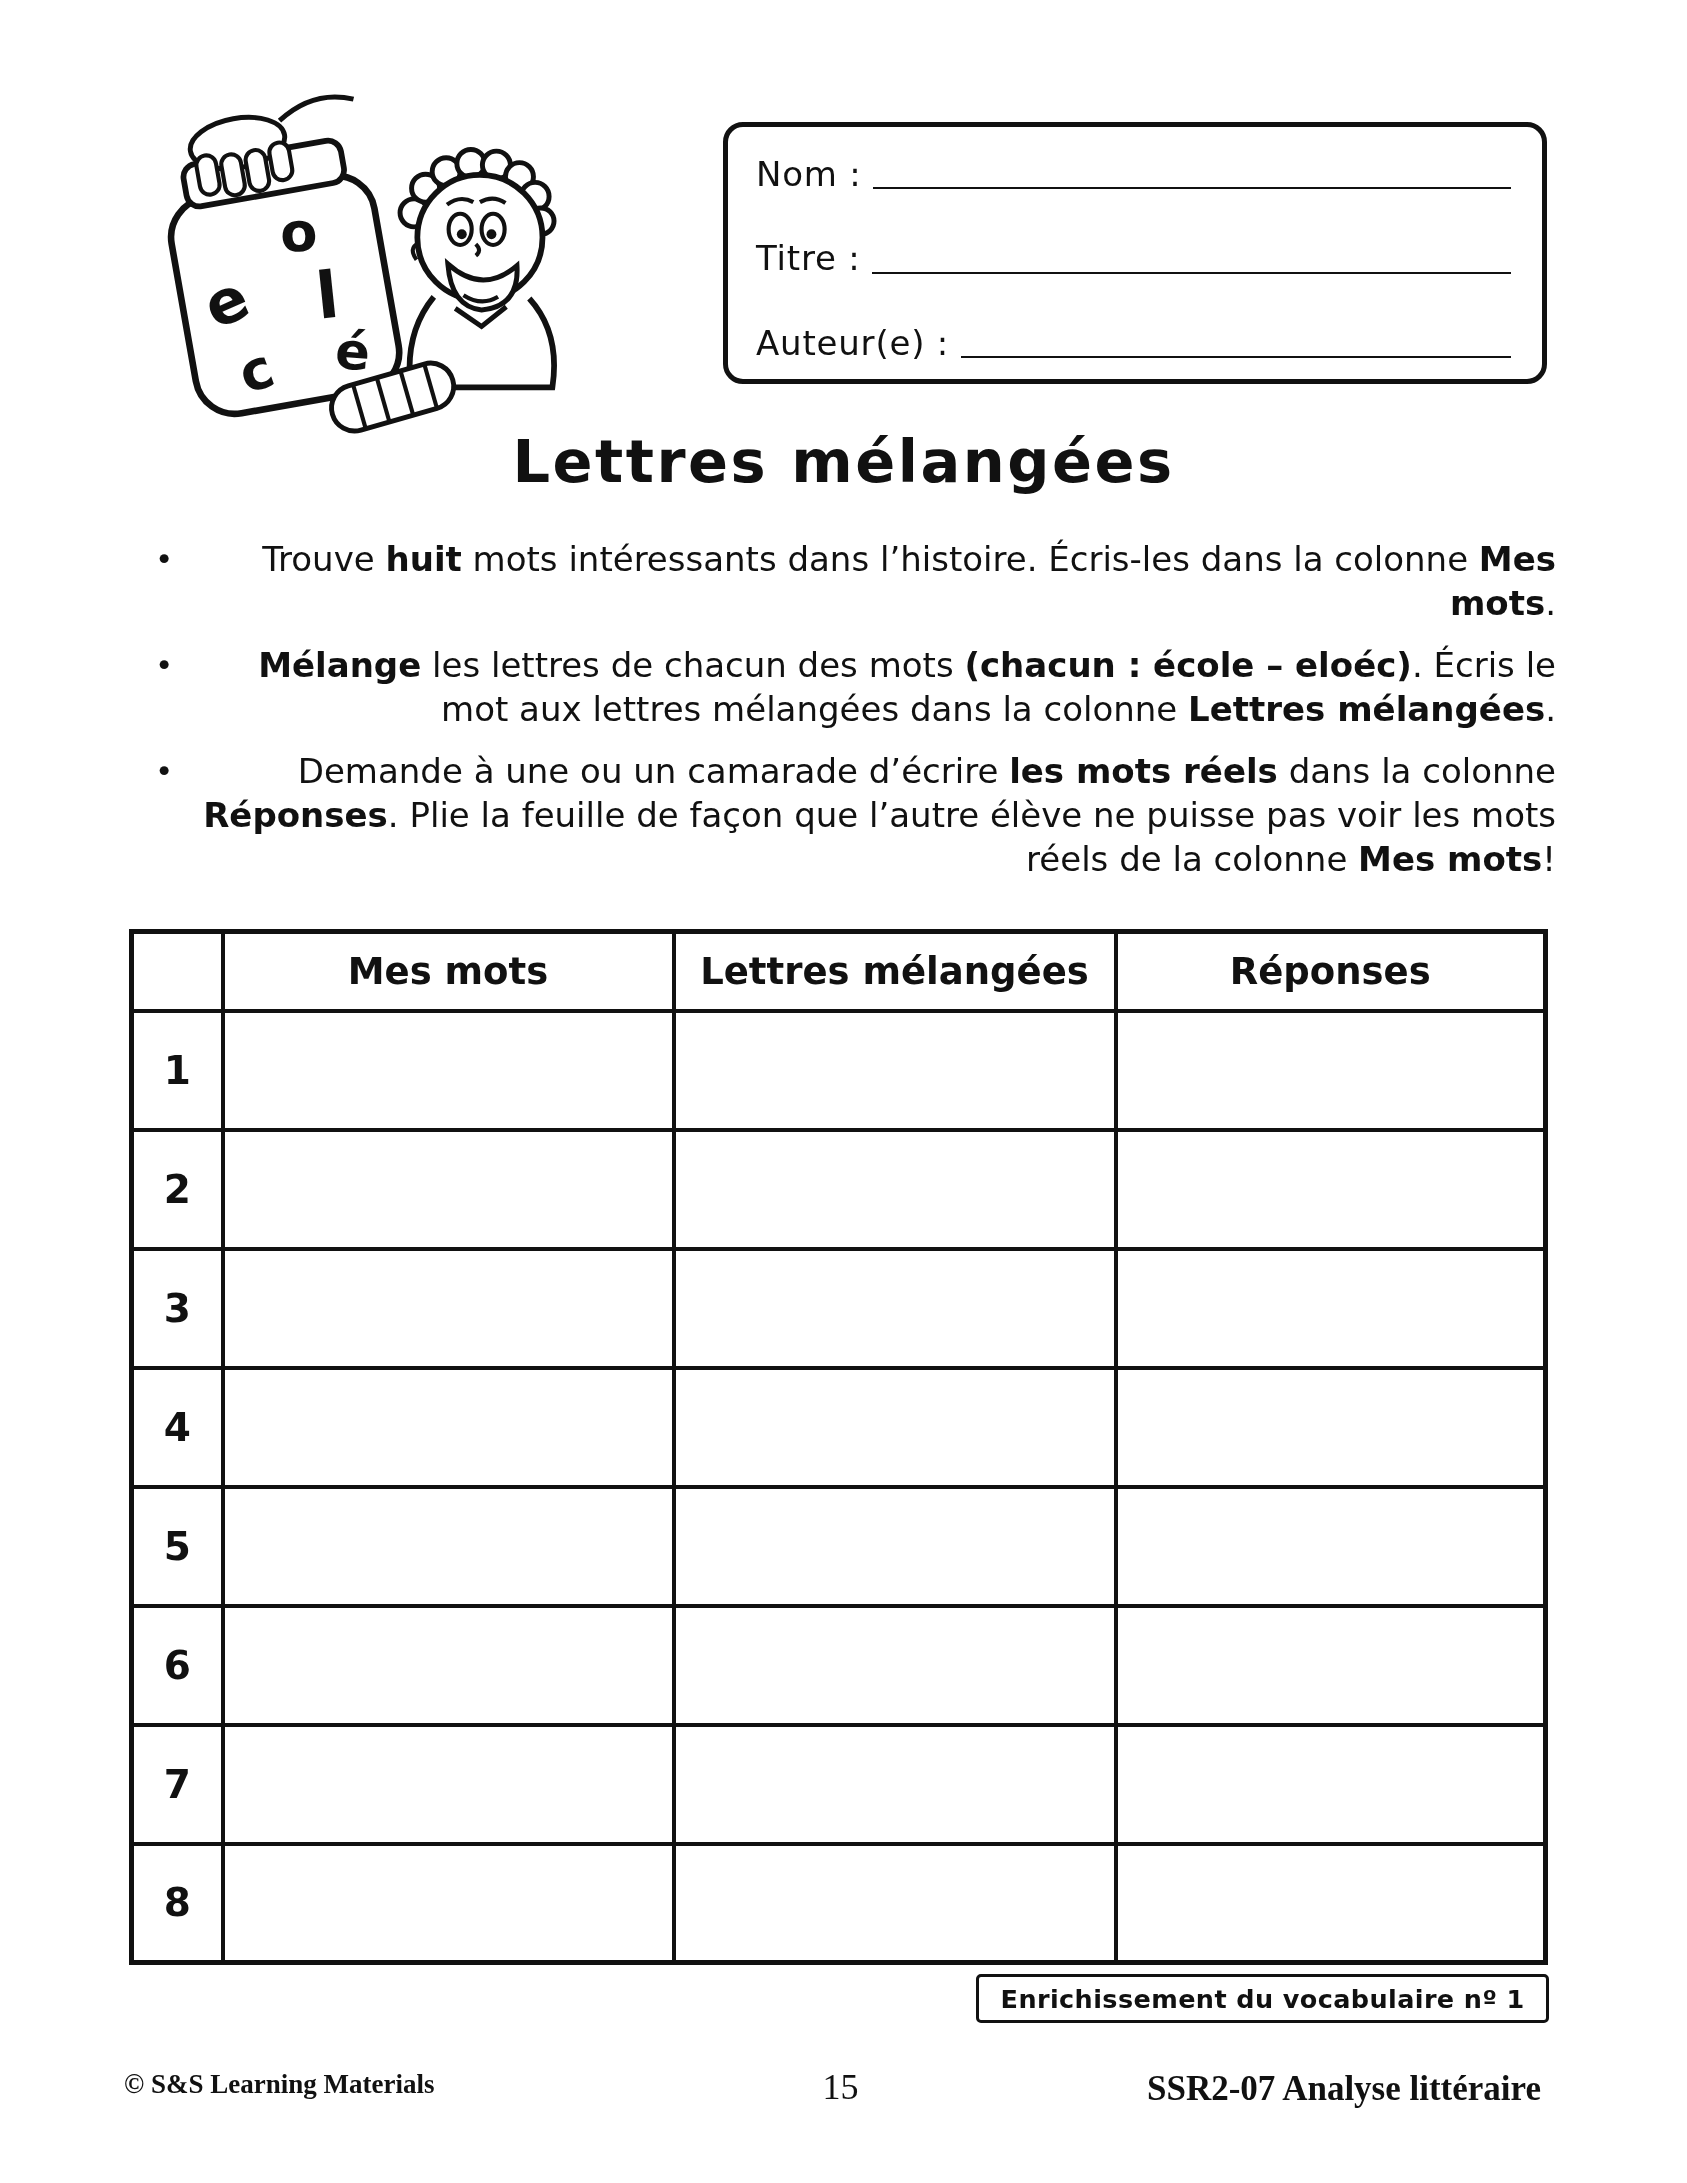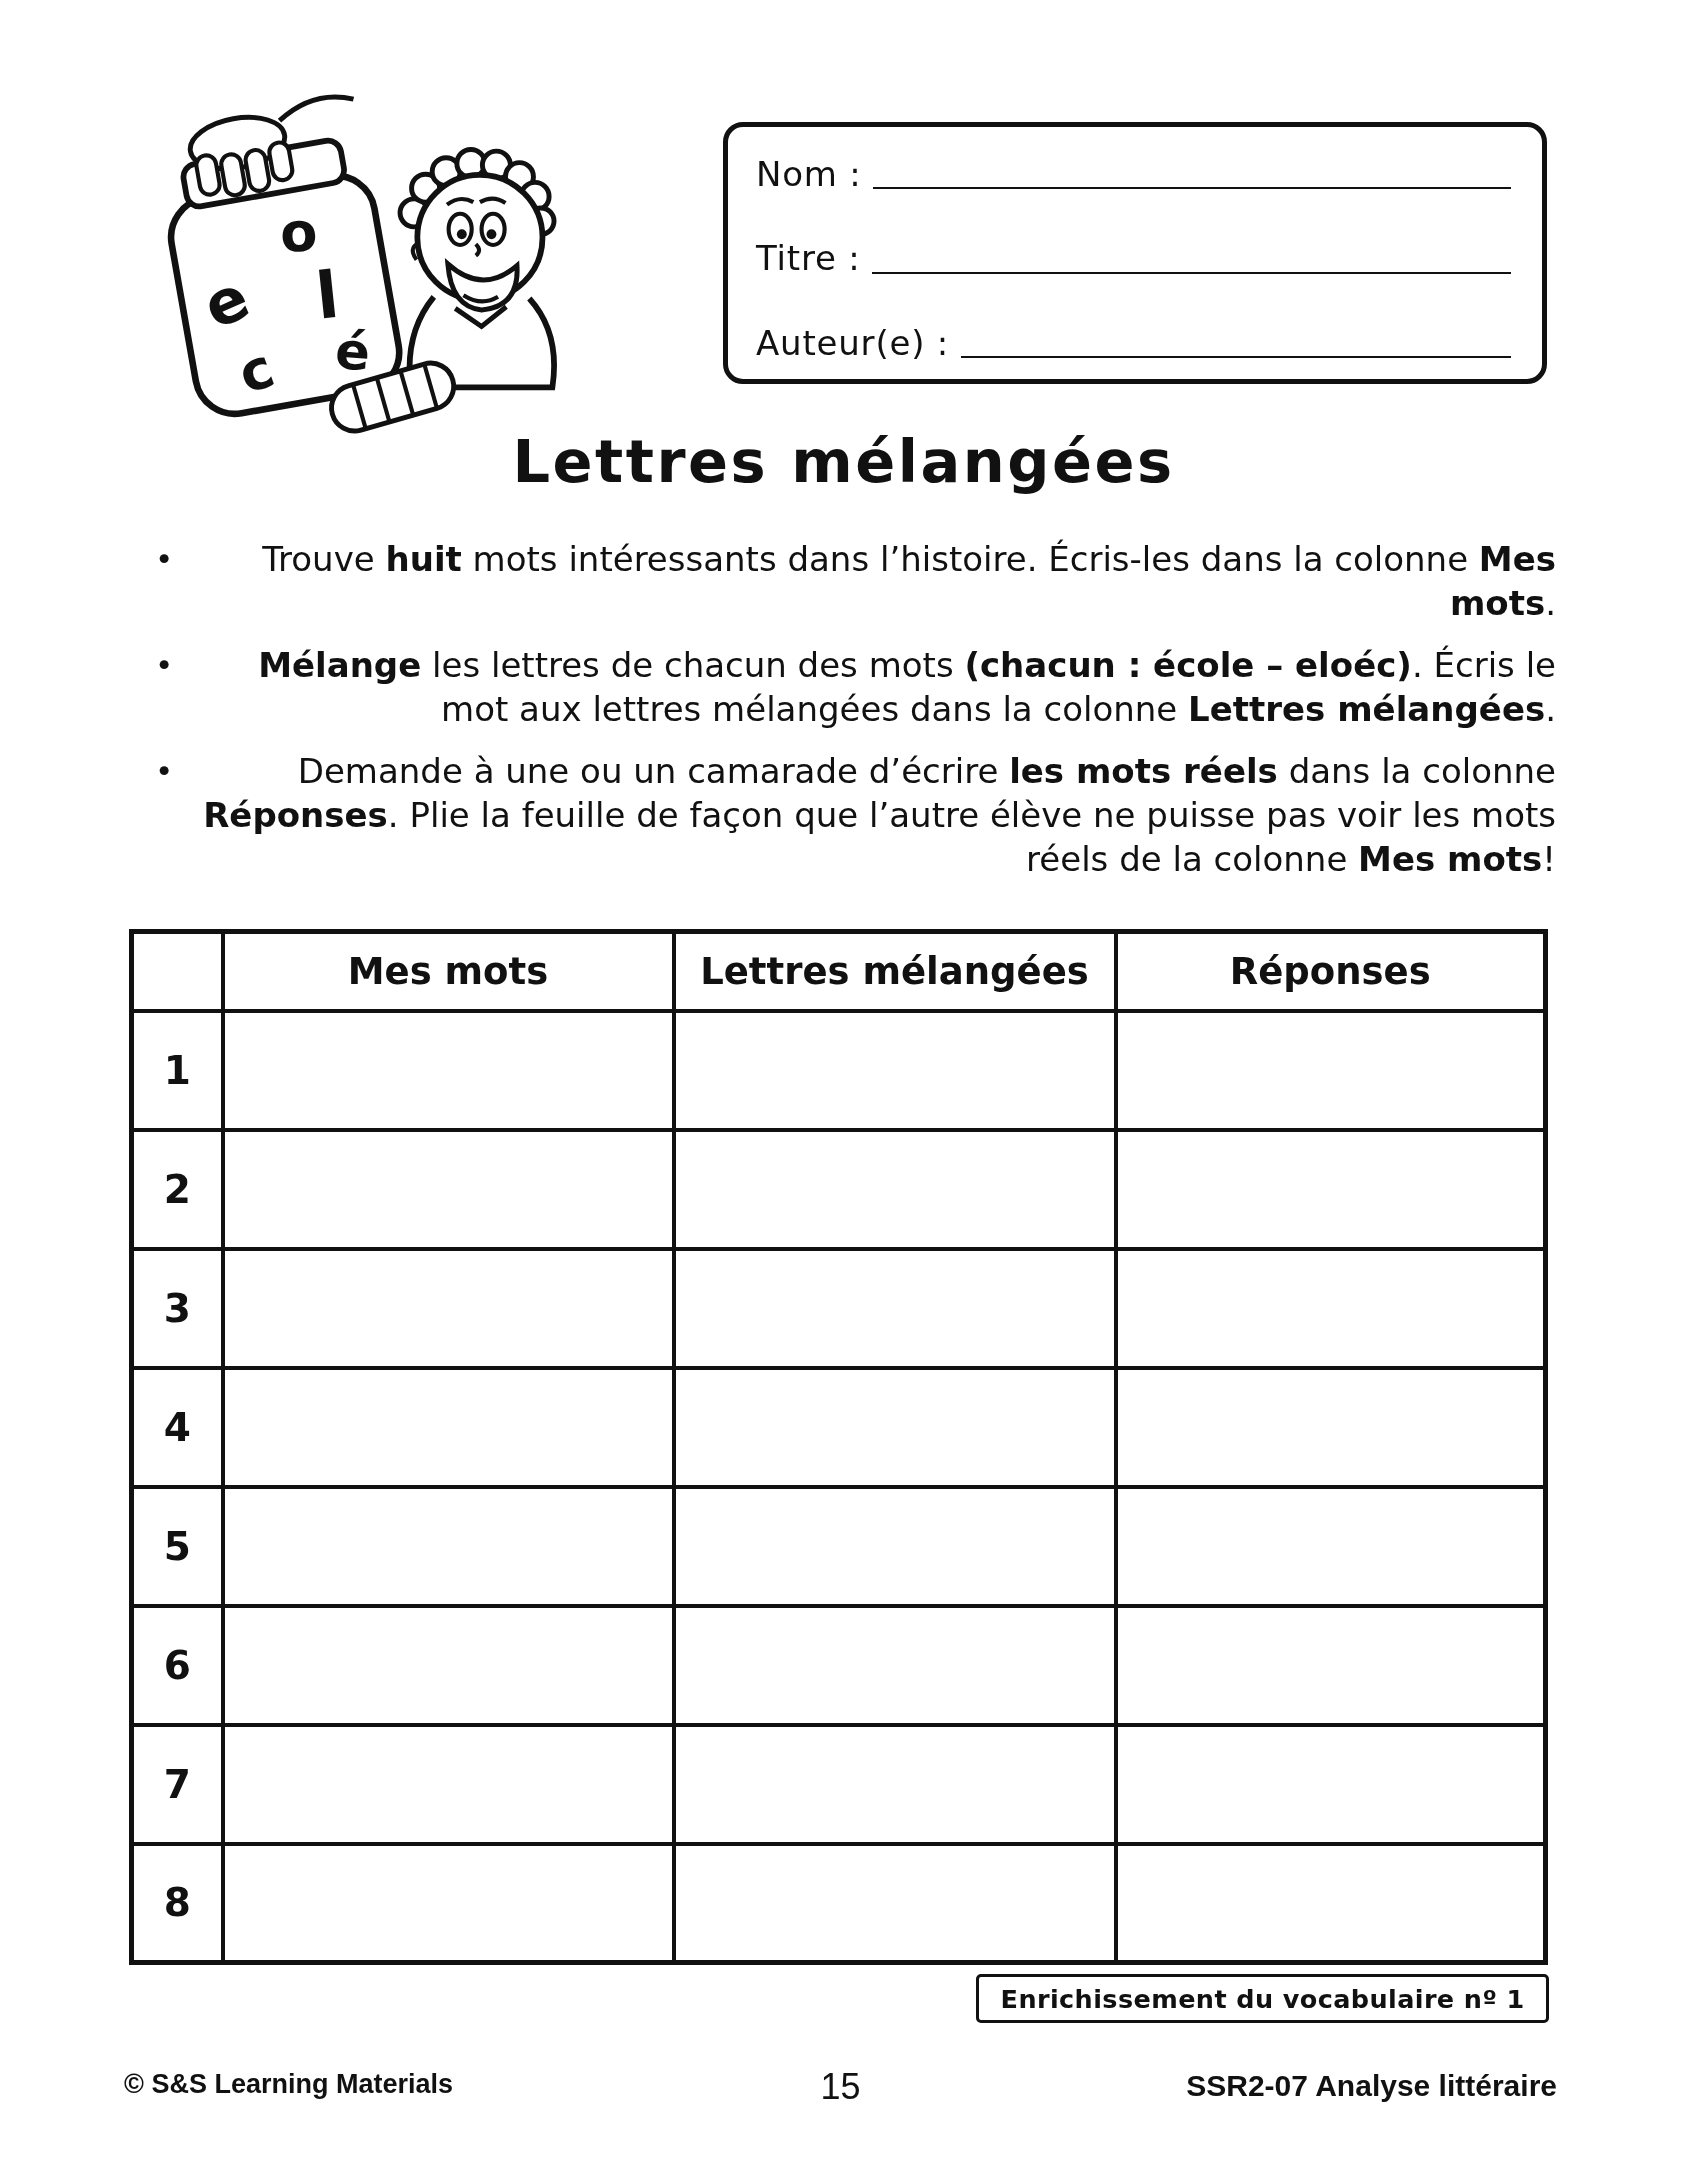--- a/index.html
+++ b/index.html
@@ -54,25 +54,25 @@
   .c-rep{width:430px;}
   
   .badge{
     position:absolute;right:138px;top:1974px;
     border:3.3px solid #111;border-radius:5px;
     padding:6.6px 21.4px;font-size:25.5px;font-weight:bold;letter-spacing:0.4px;
   }
   
   .footer{
     position:absolute;left:124px;right:130px;top:2066px;height:41px;
-    font-family:Liberation Sans, sans-serif;
+    font-family:Liberation Serif, serif;
   }
   .f-left{position:absolute;left:0;top:3.3px;font-weight:bold;font-size:27px;}
   .f-page{position:absolute;left:50%;transform:translateX(-50%);top:0;font-size:36px;}
-  .f-right{position:absolute;right:0;top:3.3px;font-weight:bold;font-size:30px;}
+  .f-right{position:absolute;right:16px;top:3.3px;font-weight:bold;font-size:35px;}
   .svgtxt{font-family:"DejaVu Sans",sans-serif;font-weight:bold;fill:#111;}
 </style>
 </head>
 <body>
 
 <div class="page">
 
   <svg class="illus" viewBox="0 0 580 470">
 
     <g>

